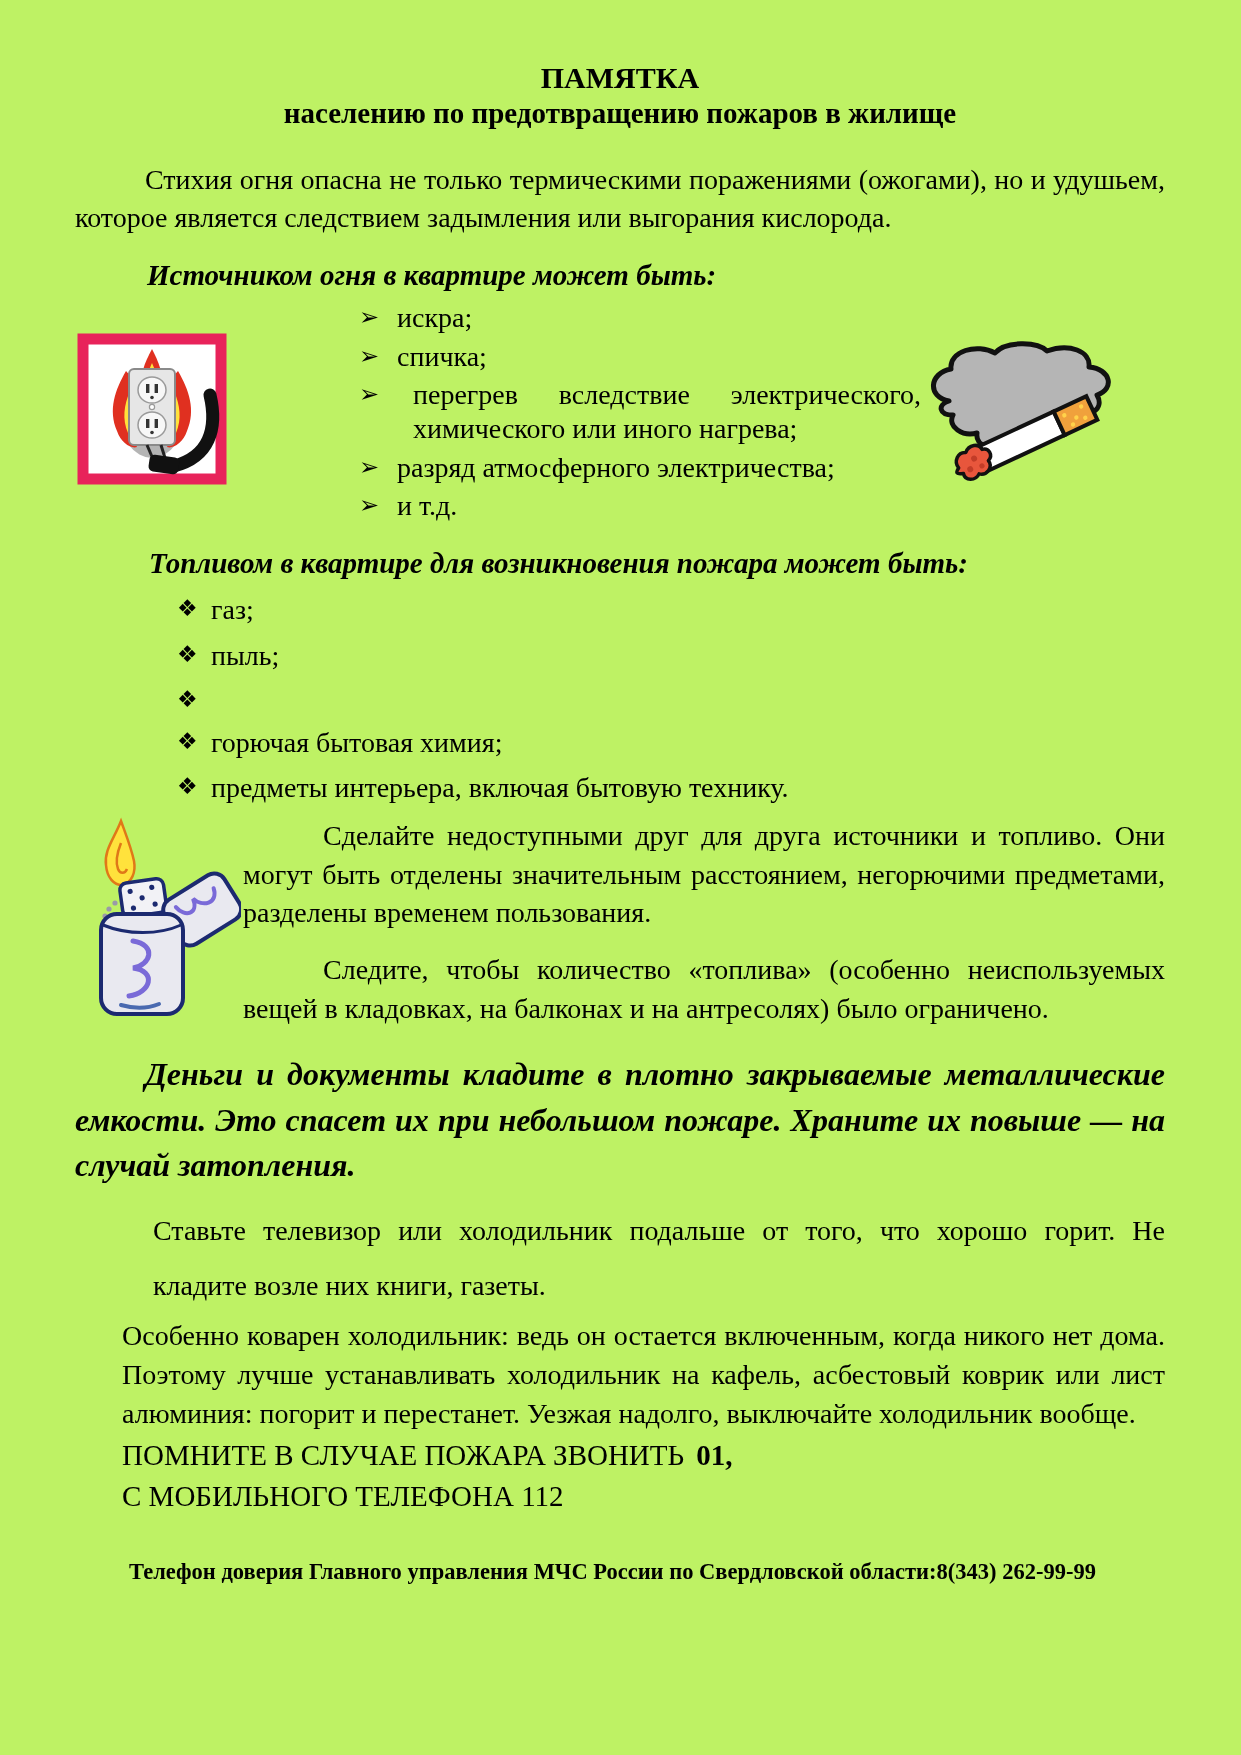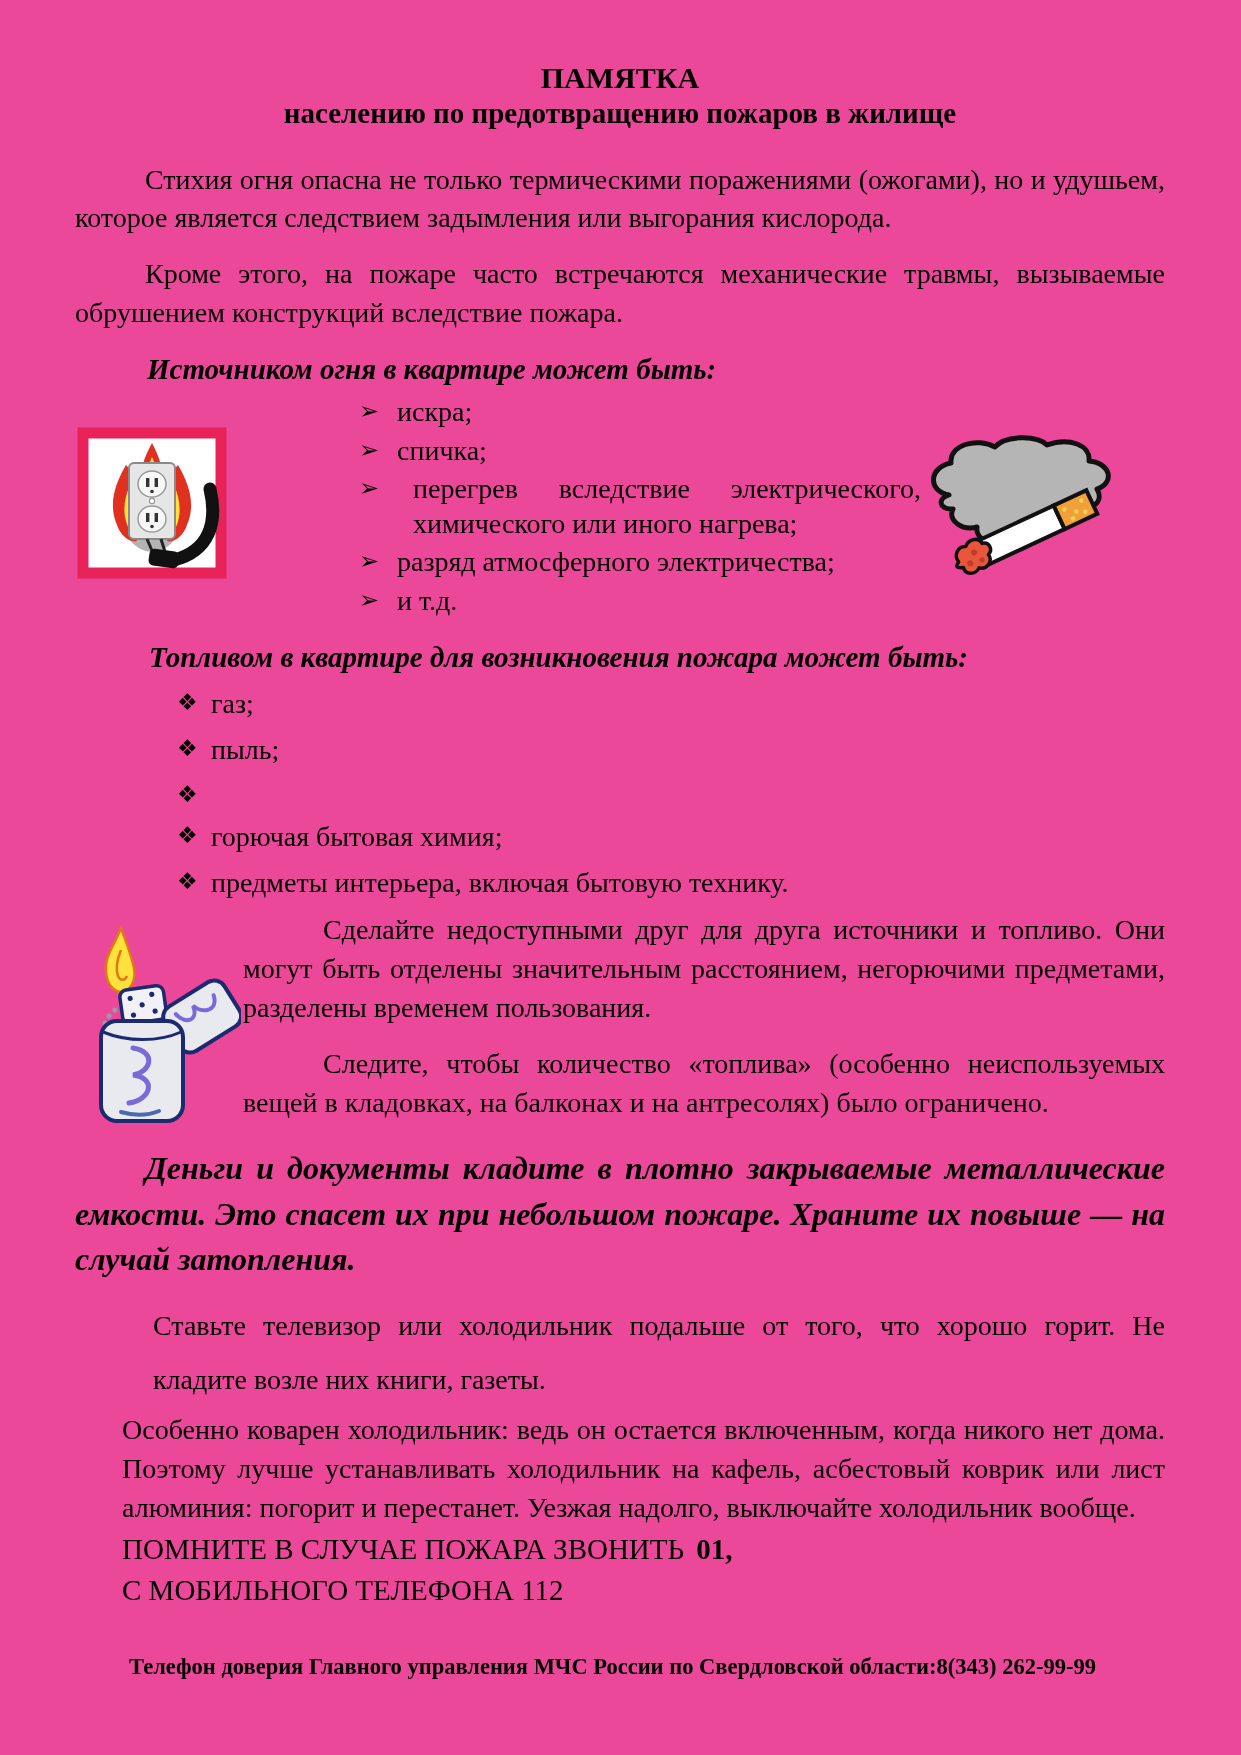--- a/index.html
+++ b/index.html
@@ -1,20 +1,20 @@
 <!DOCTYPE html>
 <html><head>
 <meta charset="utf-8">
 <style>
   * { margin:0; padding:0; box-sizing:border-box; }
   html,body { background:#ffffff; }
   .page {
     position:relative;
     width:1241px; height:1755px;
-    background:#ec4899;
+    background:#bef264;
     color:#000;
     font-family:"Liberation Serif", serif;
     font-size:28px;
     line-height:1.38;
     padding:60px 76px 0 75px;
     overflow:hidden;
   }
   .title { text-align:center; font-weight:bold; font-size:30px; line-height:1.2; }
   .subtitle { text-align:center; font-weight:bold; font-size:29px; line-height:1.2; }
   .intro { margin-top:30px; }
@@ -35,21 +35,21 @@
   .src-list li.justify .li-text { text-align:justify;margin-left:16px; }
 
   .illus { position:absolute; }
   .illus-outlet { left:2px; top:32px; }
   .illus-cigarette { right:46px; top:38px; }
 
   .fuel-list { margin-left:102px; list-style:none; margin-top:10px; }
   .fuel-list li { display:flex; line-height:1.2; margin-bottom:12px; }
   .fuel-list .bullet { width:34px; font-size:23px; }
 
-  .lighter-row { display:flex; margin-top:10px;align-items:flex-end; }
+  .lighter-row { display:flex; margin-top:10px; }
   .lighter-col { flex:none; width:168px; }
   .advice-col { flex:1; margin-left:0; }
   .advice-col p { text-align:justify; text-indent:80px; margin-bottom:18px; }
 
   .valuables {
     font-weight:bold; font-style:italic; font-size:32px;
     text-align:justify; text-indent:70px; line-height:1.42; margin-top:6px;
   }
 
   .appliances { margin-left:47px; margin-top:16px; }
@@ -63,21 +63,20 @@
 </head>
 <body>
 
 <div class="page">
 
   <div class="title">ПАМЯТКА</div>
   <div class="subtitle">населению по предотвращению пожаров в жилище</div>
 
   <div class="intro">
     <p>Стихия огня опасна не только термическими поражениями (ожогами), но и удушьем, которое является следствием задымления или выгорания кислорода.</p>
-    <p>Кроме этого, на пожаре часто встречаются механические травмы, вызываемые обрушением конструкций вследствие пожара.</p>
   </div>
 
   <div class="src-heading">Источником огня в квартире может быть:</div>
 
   <div class="sources-area">
 
     <svg class="illus illus-outlet" width="150" height="152" viewBox="0 0 150 152">
       <rect x="6" y="6" width="138" height="140" fill="#ffffff" stroke="#e8235a" stroke-width="11"></rect>
       <ellipse cx="75" cy="80" rx="33" ry="45" fill="#777777" opacity="0.55"></ellipse>
       <g>

